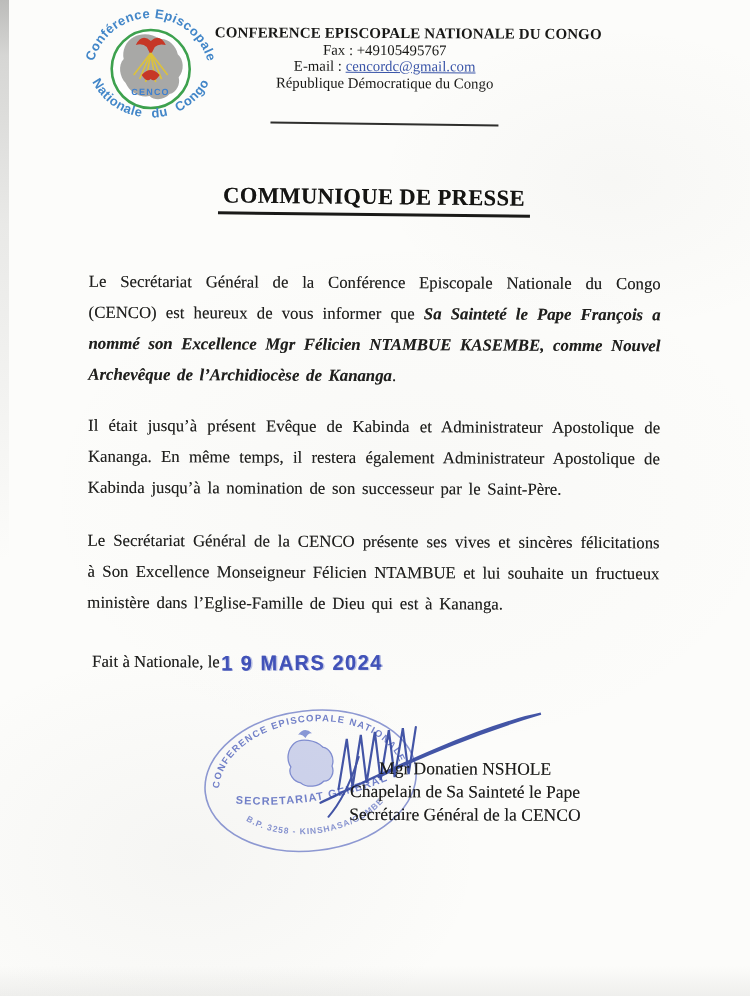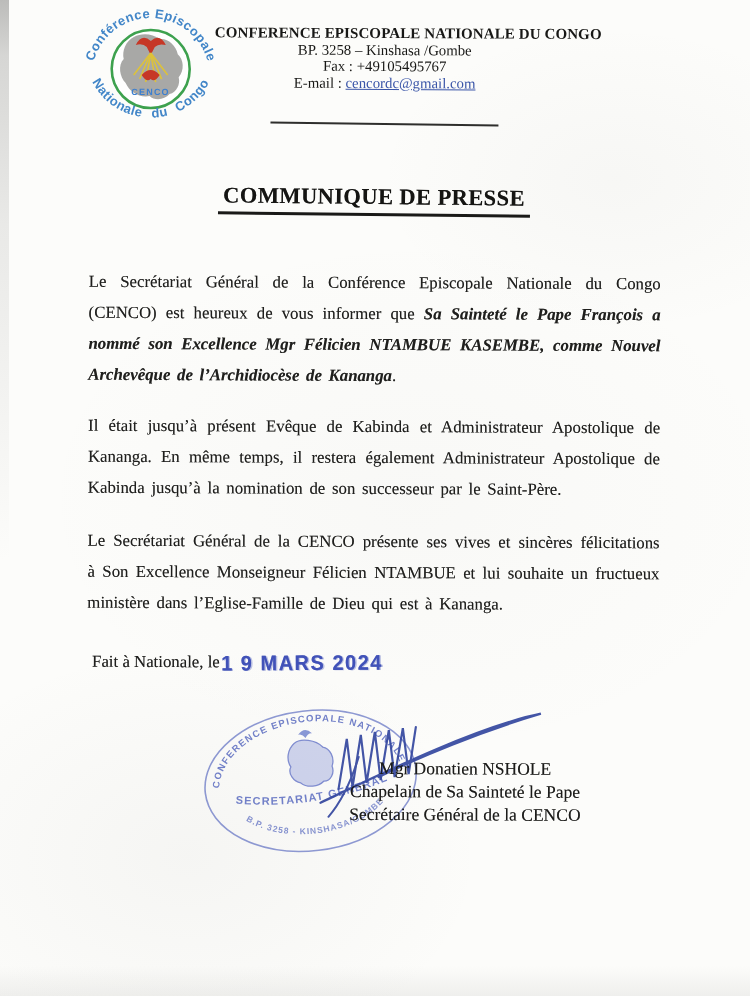--- a/index.html
+++ b/index.html
@@ -97,23 +97,23 @@
       <text font-family="Liberation Sans, sans-serif" font-size="13" font-weight="700" letter-spacing=".5" fill="#4286c8">
         <textPath href="#arcTop" startOffset="50%" text-anchor="middle">Conférence Episcopale</textPath>
       </text>
       <text font-family="Liberation Sans, sans-serif" font-size="13" font-weight="700" letter-spacing=".5" word-spacing="6" fill="#4286c8">
         <textPath href="#arcBot" startOffset="50%" text-anchor="middle">Nationale du Congo</textPath>
       </text>
     </svg>
 
     <div class="lh-block">
       <div class="lh-org">CONFERENCE EPISCOPALE NATIONALE DU CONGO</div>
-      <div class="lh-line">BP. 3258 – Kinshasa /Gombe</div>
       <div class="lh-line">Fax : +49105495767</div>
       <div class="lh-line"><span>E-mail : </span><span class="lh-email-val">cencordc@gmail.com</span></div>
+      <div class="lh-line">République Démocratique du Congo</div>
     </div>
     <div class="lh-sep"></div>
 
     <div class="title-wrap">
       <span class="title">COMMUNIQUE DE PRESSE</span>
     </div>
 
     <p class="para p1"><span>Le Secrétariat Général de la Conférence Episcopale Nationale du Congo (CENCO) est heureux de vous informer que </span><span class="emph">Sa Sainteté le Pape François a nommé son Excellence Mgr Félicien NTAMBUE KASEMBE, comme Nouvel Archevêque de l’Archidiocèse de Kananga</span><span>.</span></p>
     <p class="para p2">Il était jusqu’à présent Evêque de Kabinda et Administrateur Apostolique de Kananga. En même temps, il restera également Administrateur Apostolique de Kabinda jusqu’à la nomination de son successeur par le Saint-Père.</p>
     <p class="para p3">Le Secrétariat Général de la CENCO présente ses vives et sincères félicitations à Son Excellence Monseigneur Félicien NTAMBUE et lui souhaite un fructueux ministère dans l’Eglise-Famille de Dieu qui est à Kananga.</p>

